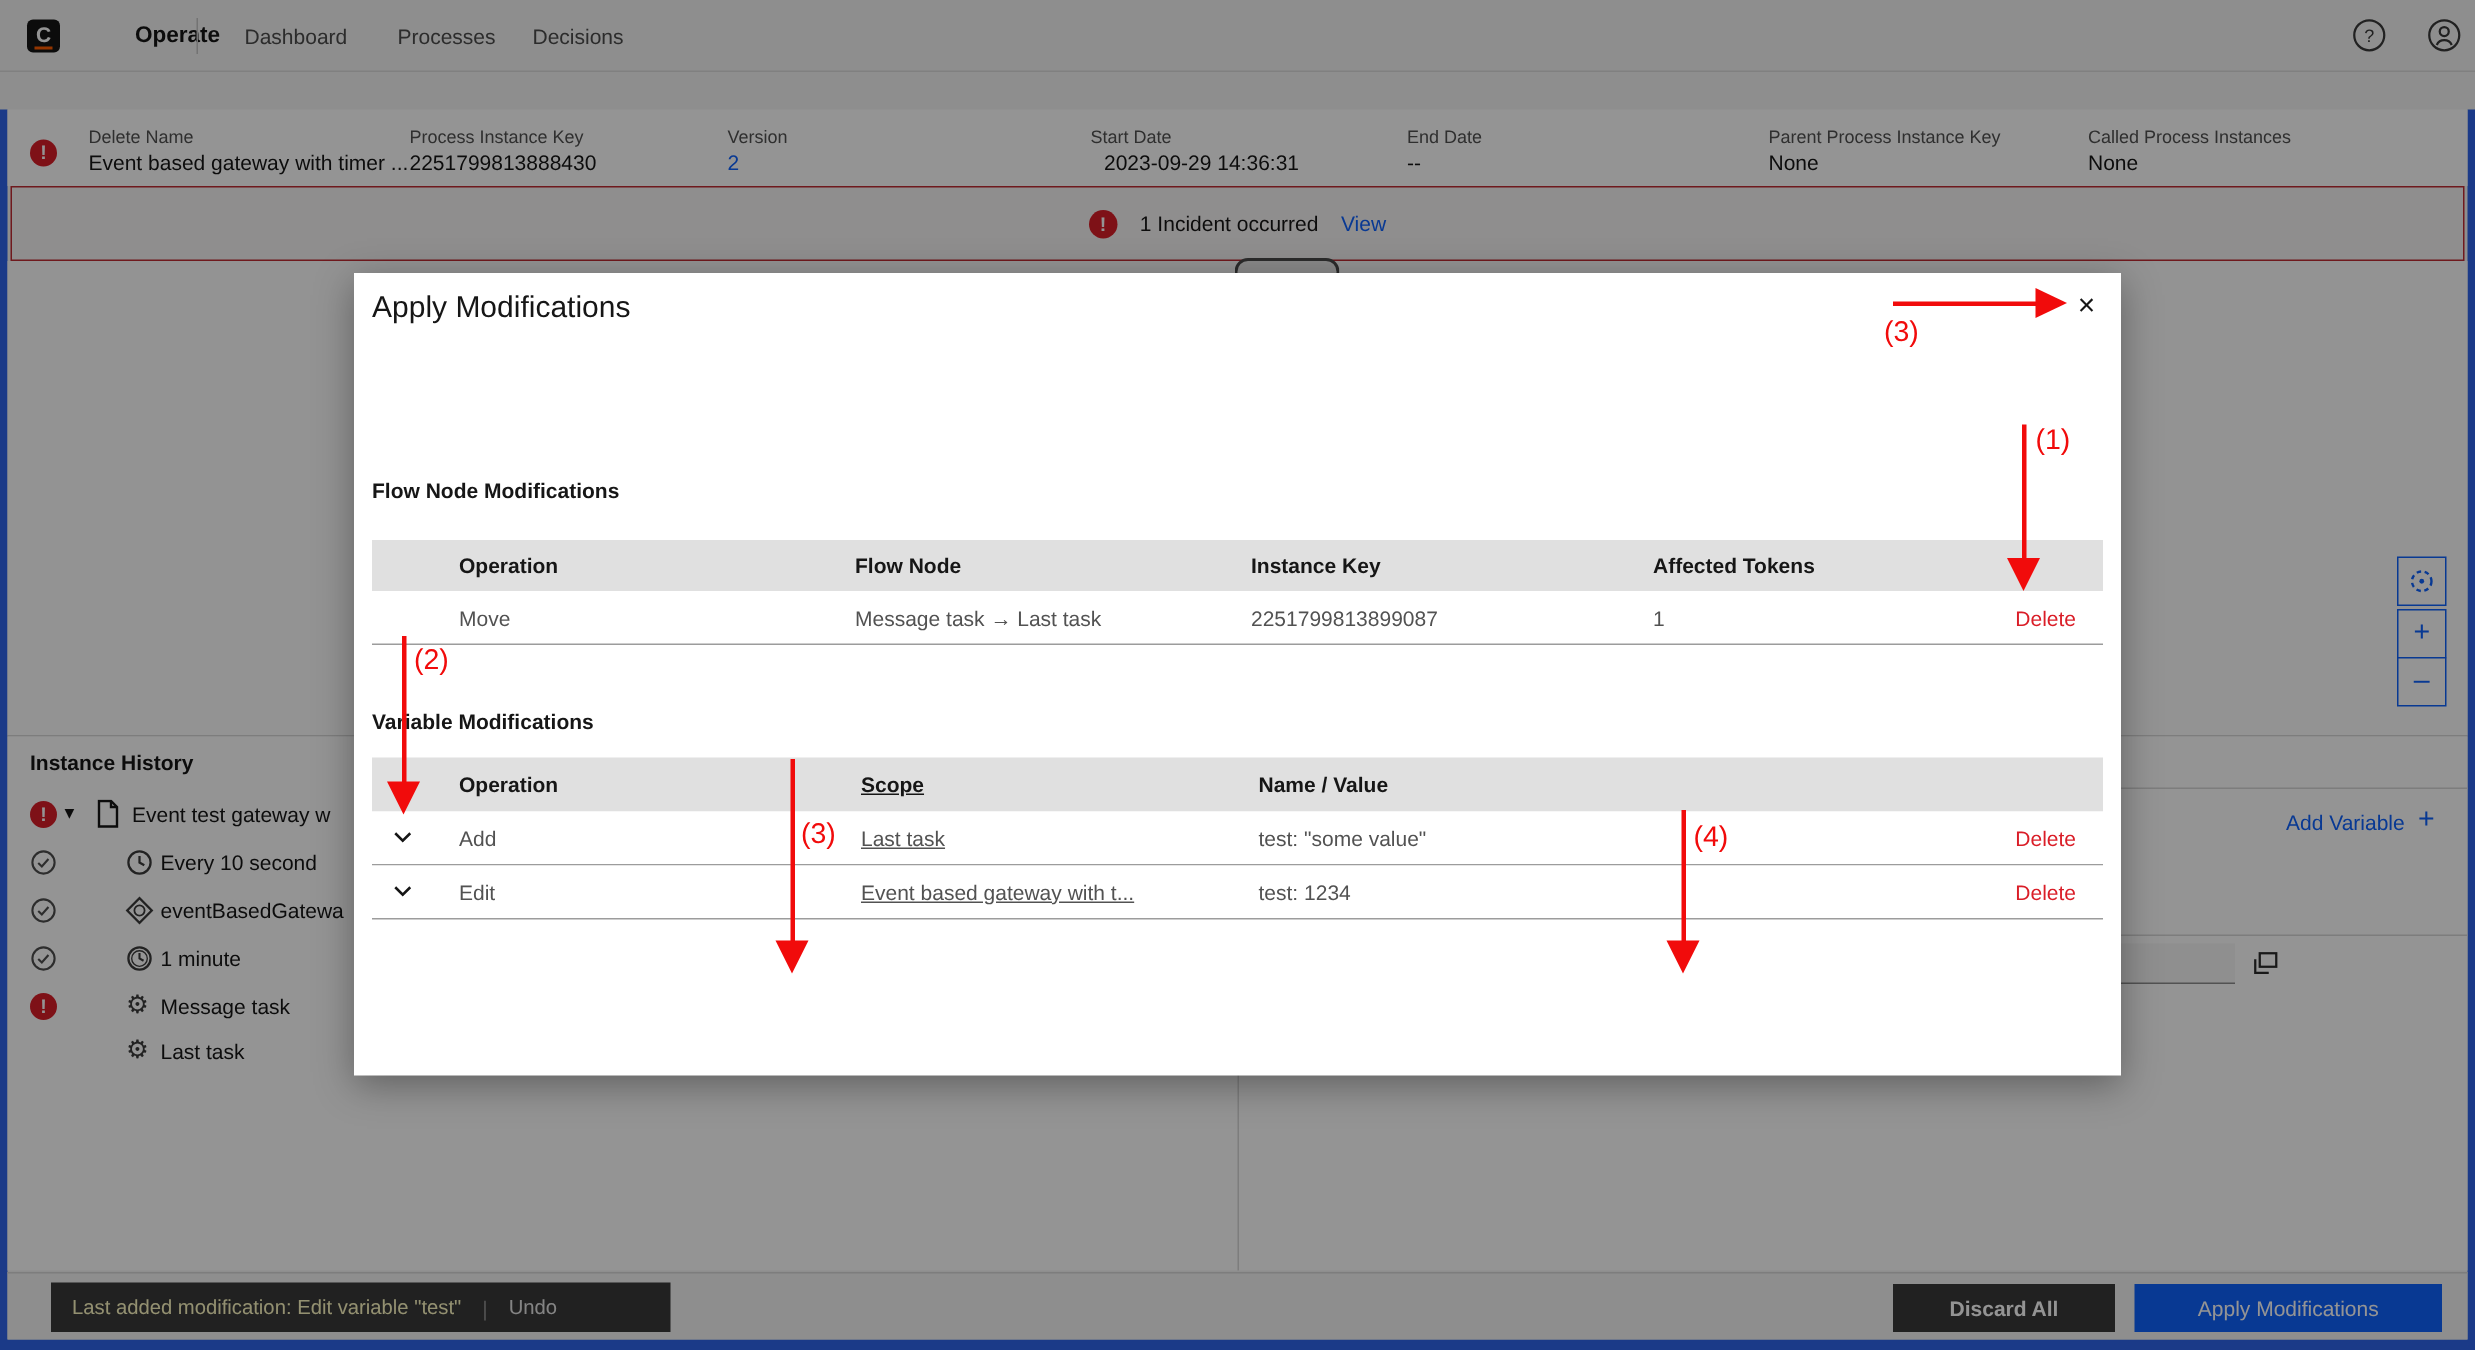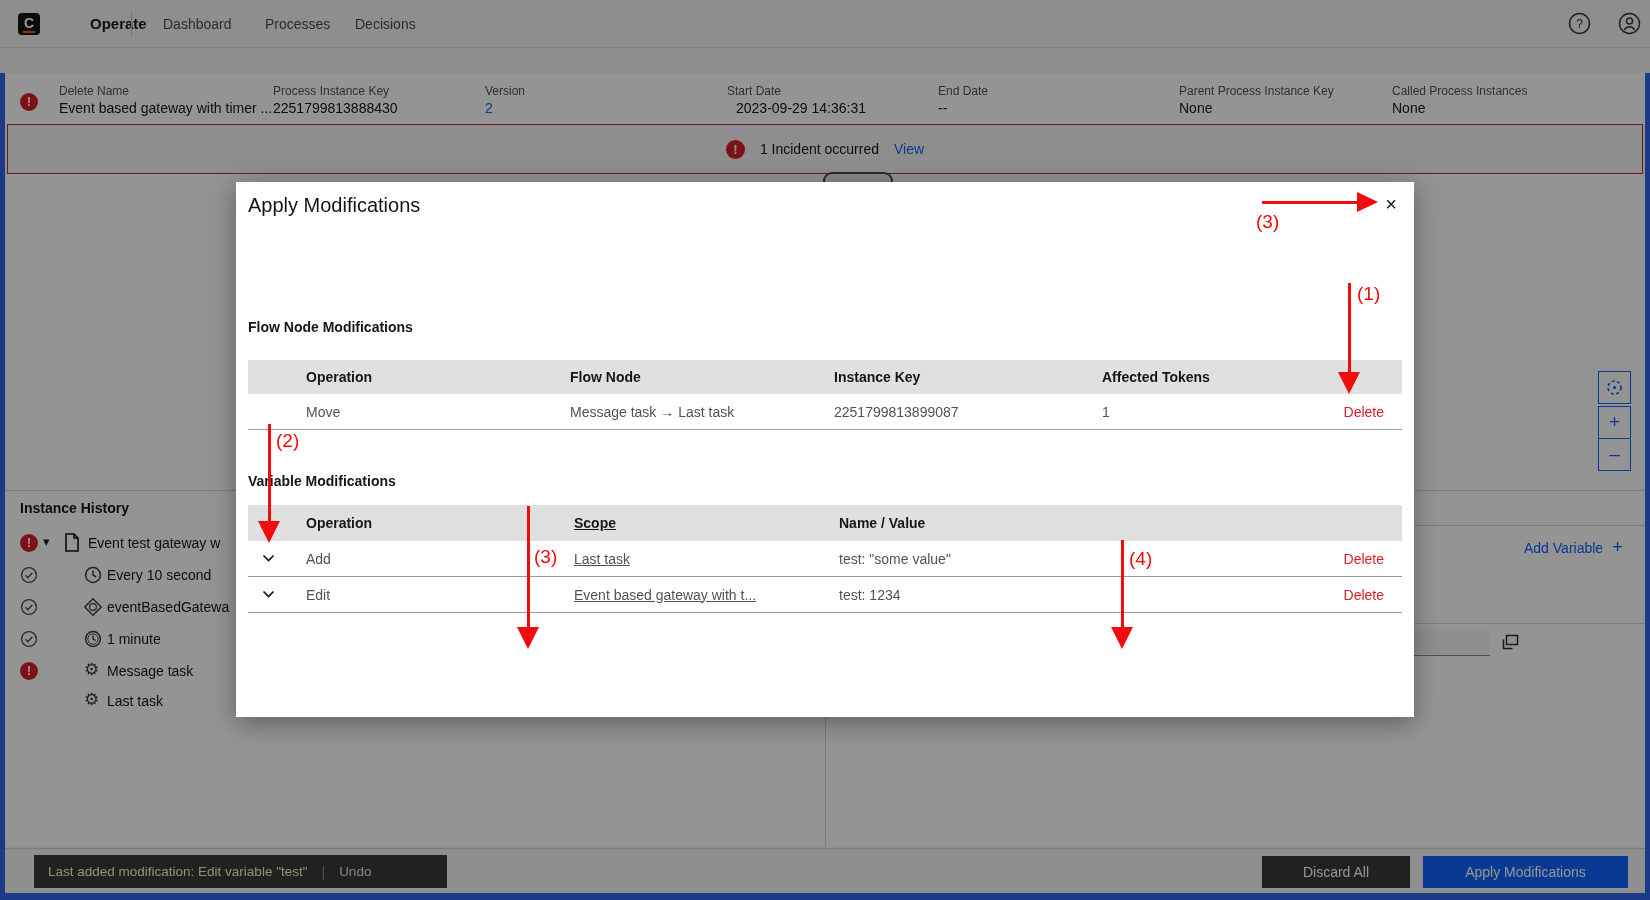--- a/index.html
+++ b/index.html
@@ -48,21 +48,21 @@
   .addvar { left:1524px; top:540px; font-size:14px; color:#0f62fe; cursor:pointer; }
   .addvar-plus { left:1612px; top:536px; font-size:19px; color:#0f62fe; cursor:pointer; }
   .var-input { left:840px; top:629px; width:650px; height:27px; background:#f6f6f6; border-bottom:1px solid #8d8d8d; }
   
   .footer { left:5px; top:848px; width:1640px; height:45px; background:#f4f4f4; border-top:1px solid #d8d8d8; }
   .chip { left:34px; top:855px; width:413px; height:33px; background:#393939; display:flex;
     align-items:center; gap:14px; padding:0 14px; }
   .chip .st { font-size:13.5px; color:#fef9c3; }
   .chip .sep { color:#8b8b8b; font-size:14px; }
   .chip .undo { font-size:13.5px; color:#e4e4e4; cursor:pointer; }
-  .btn-dark { background:#393939; color:#ffffff; font-size:14px; display:flex; align-items:center; justify-content:center; cursor:pointer; }
+  .btn-dark { background:#393939; color:#ffffff; font-size:14px; display:flex; align-items:center; justify-content:center; cursor:pointer;font-weight:bold; }
   .btn-blue { background:#0f62fe; color:#ffffff; font-size:14px; display:flex; align-items:center; justify-content:center; cursor:pointer; }
   
   #dim { position:absolute; inset:0; background:rgba(0,0,0,0.42); z-index:50; }
   
   #modal { position:absolute; left:236px; top:182px; width:1178px; height:535px; background:#ffffff;
     z-index:100; box-shadow:0 6px 24px rgba(0,0,0,0.35); }
   .m-title { left:12px; top:12px; font-size:20px; color:#161616; }
   .m-close { left:1140px; top:8px; width:30px; height:30px; font-size:20px; color:#161616;
     text-align:center; line-height:28px; cursor:pointer; }
   .m-desc { left:12px; top:70px; font-size:14px; color:#161616; }

